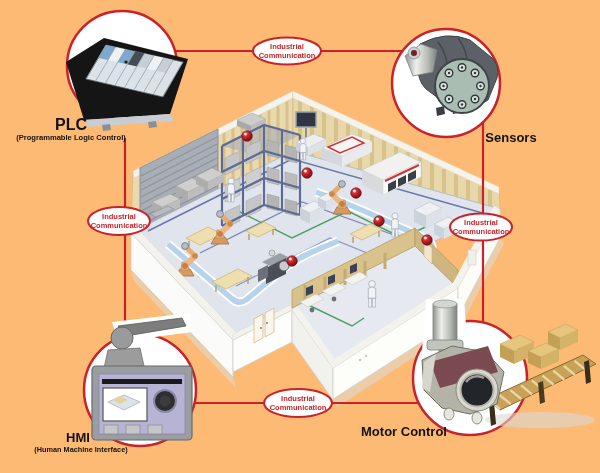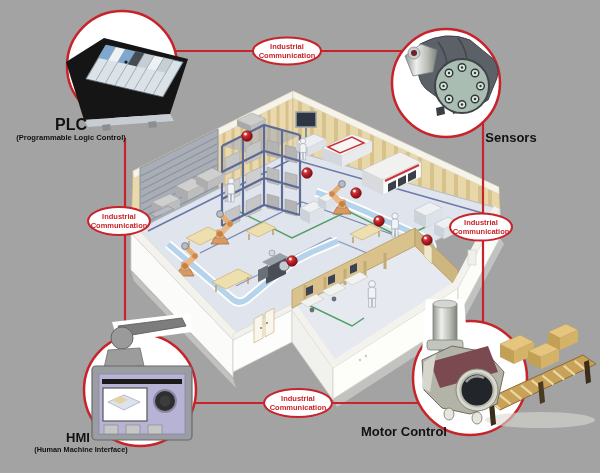--- a/index.html
+++ b/index.html
@@ -1,16 +1,16 @@
 <!DOCTYPE html>
 <html><head>
 <meta charset="utf-8">
 <style>
   html,body{margin:0;padding:0;background:#fff;}
-  #stage{position:relative;width:600px;height:473px;background:#a3a3a3;overflow:hidden;}
+  #stage{position:relative;width:600px;height:473px;background:#fdba74;overflow:hidden;}
   svg{position:absolute;left:0;top:0;}
   text{font-family:"Liberation Sans","DejaVu Sans",sans-serif;}
   .lbl-main{font-weight:bold;fill:#111111;}
   .lbl-sub{font-weight:bold;fill:#111111;}
   .oval-txt{font-weight:bold;fill:#c8232a;}
 </style>
 </head>
 <body>
 
 <div id="stage">

